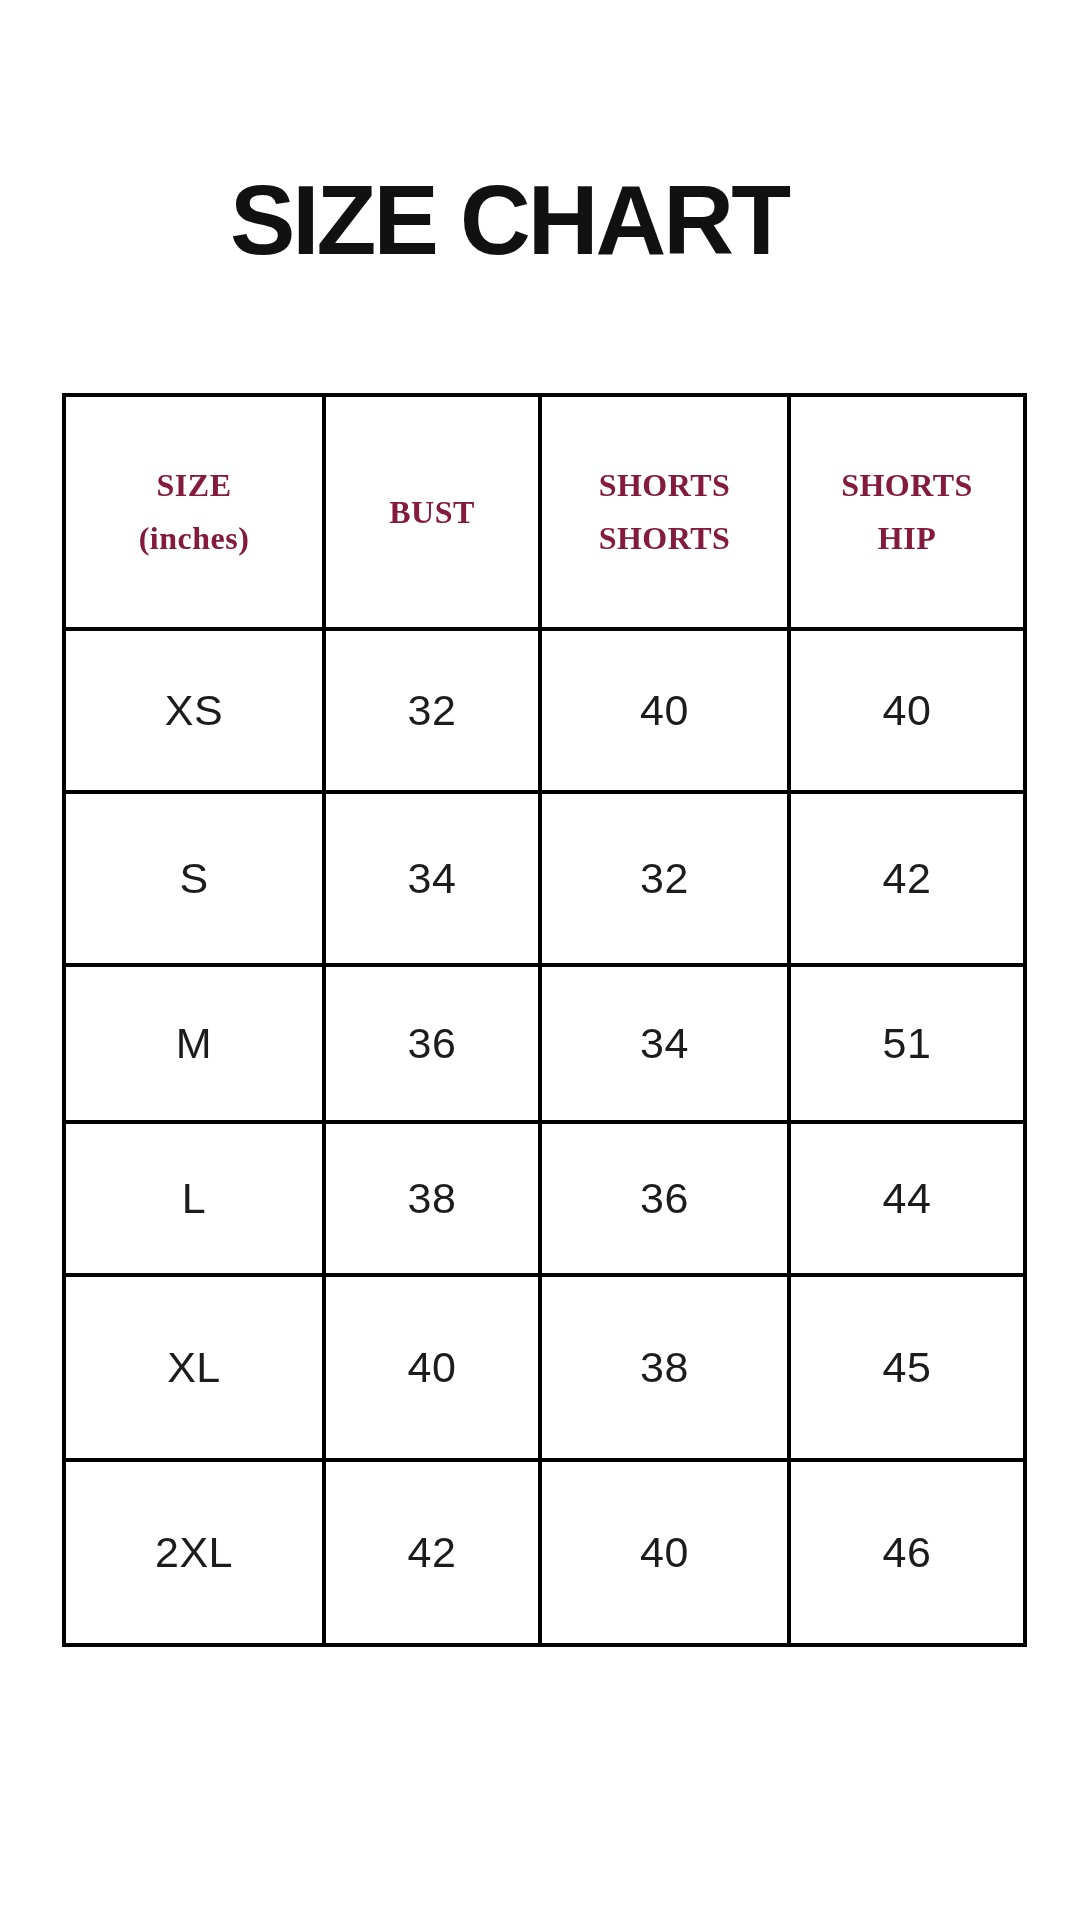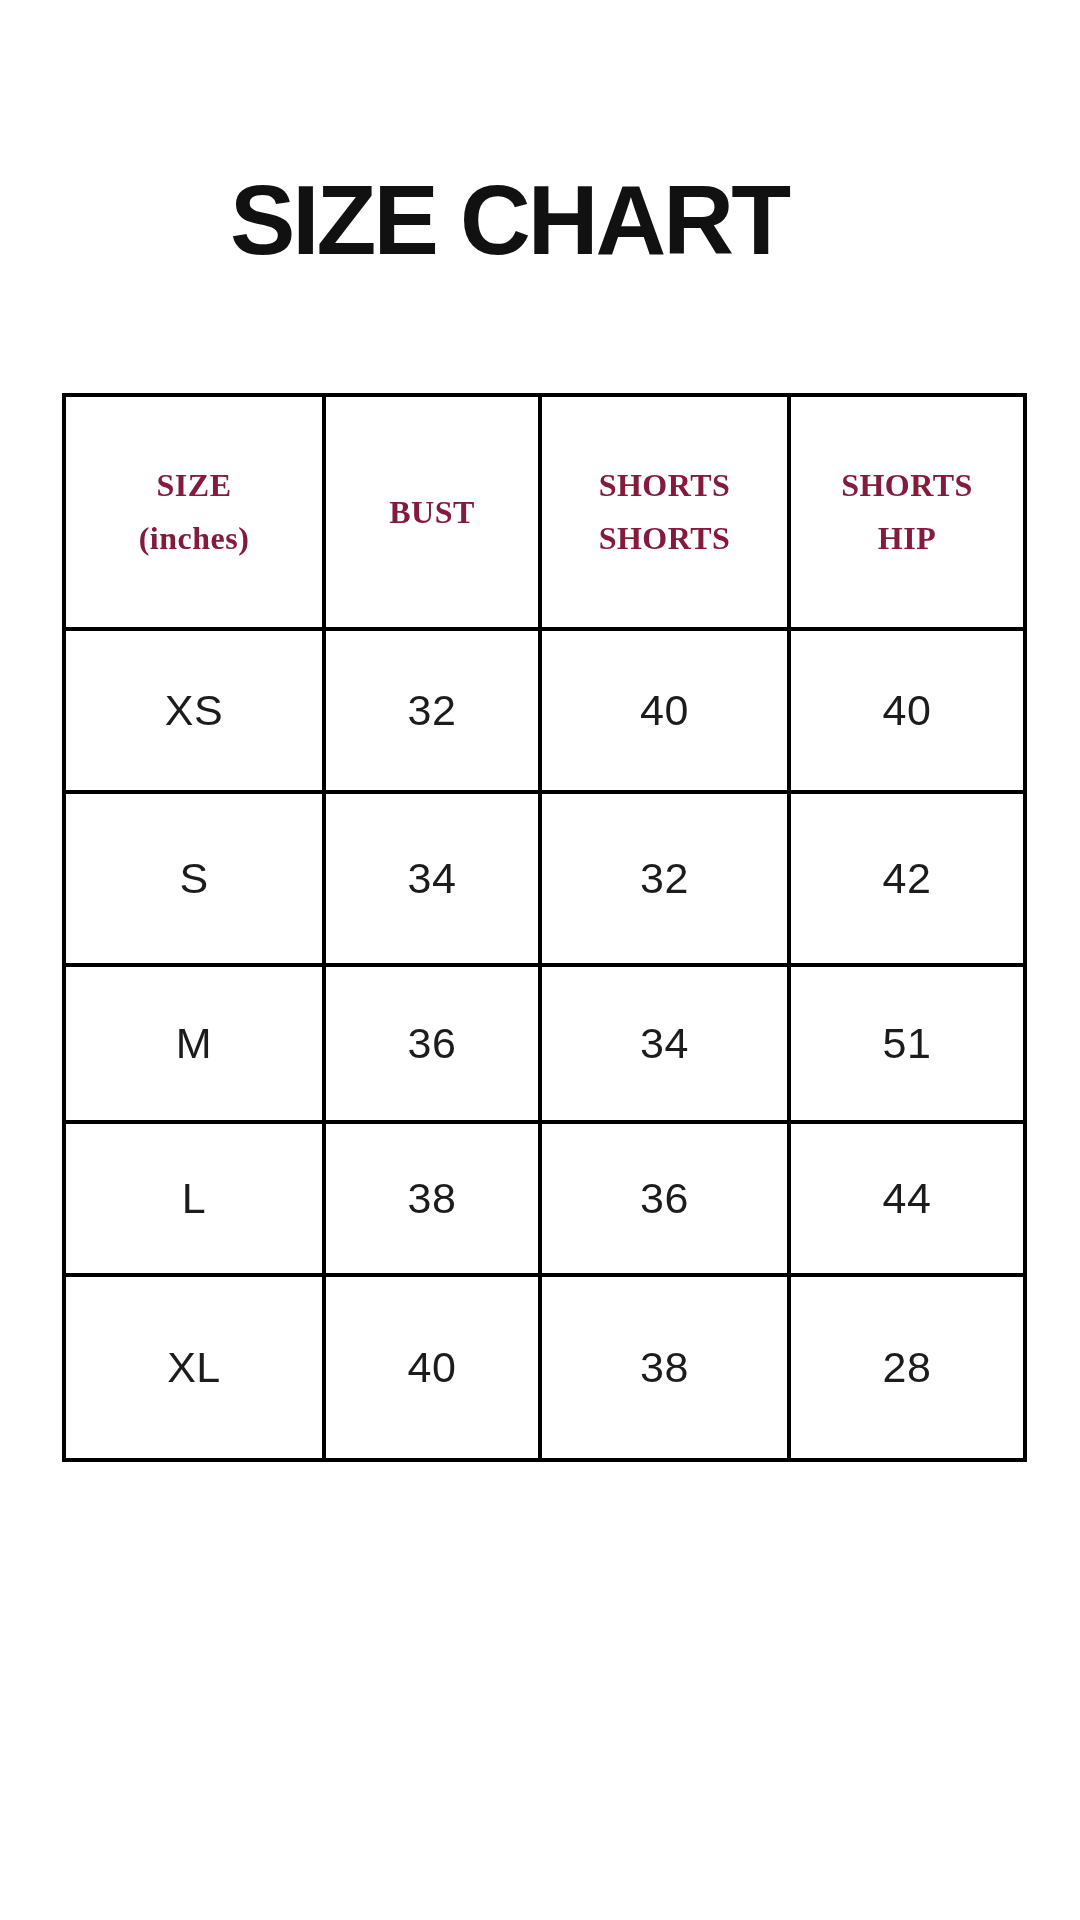--- a/index.html
+++ b/index.html
@@ -121,16 +121,22 @@
     <tr>
       <td>L</td>
       <td>38</td>
       <td>36</td>
       <td>44</td>
     </tr>
     <tr>
       <td>XL</td>
       <td>40</td>
       <td>38</td>
-      <td>28</td>
+      <td>45</td>
+    </tr>
+    <tr>
+      <td>2XL</td>
+      <td>42</td>
+      <td>40</td>
+      <td>46</td>
     </tr>
   </tbody>
 </table>
 
 </body></html>

